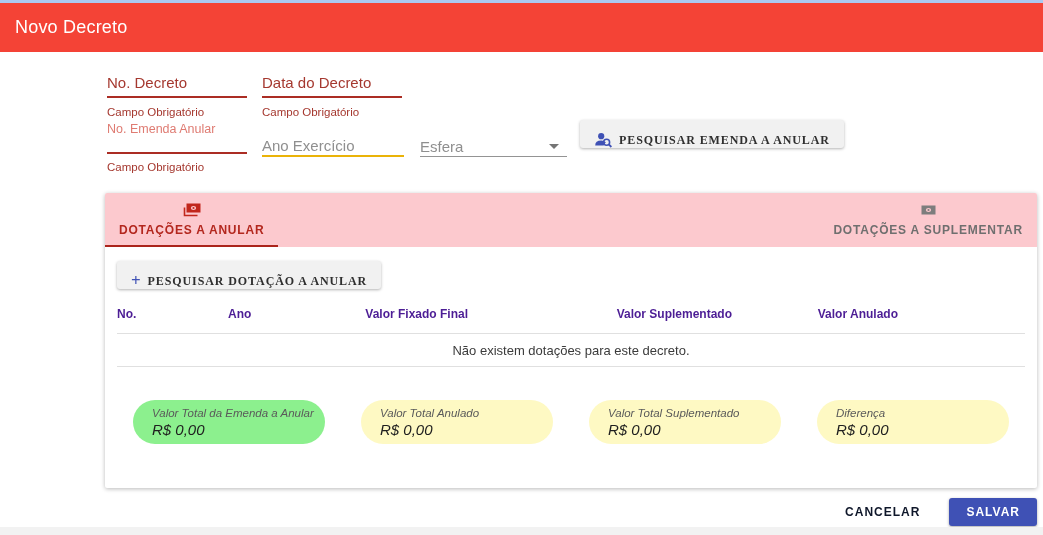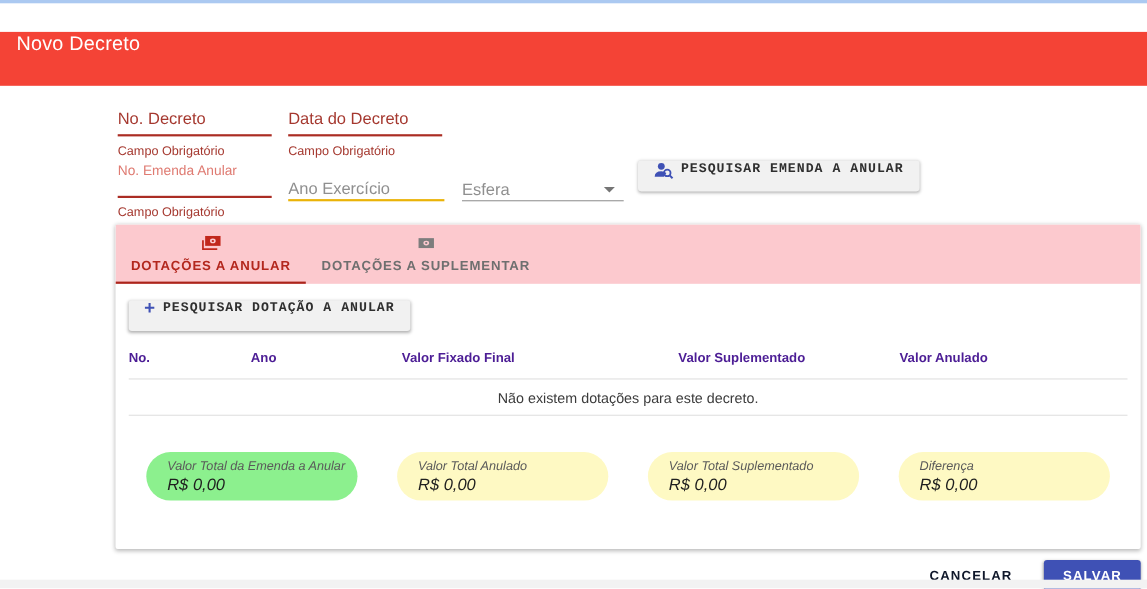--- a/index.html
+++ b/index.html
@@ -6,26 +6,26 @@
   html,body { width:1043px; height:535px; }
   body {
     font-family:"Liberation Sans", sans-serif;
     background:#ffffff;
     position:relative;
     overflow:hidden;
   }
   .top-strip { height:3px; background:#abc9f1; }
   .app-header {
     height:49px; background:var(--header-red,#f44336);
-    display:flex; align-items:flex-start; padding:0 15px;margin-top:26px;
+    display:flex; align-items:center; padding:0 15px;
   }
   .app-title { color:#ffffff; font-size:18px; letter-spacing:.2px; }
 
   
-  .form-area { position:relative; margin-left:107px; height:126px; }
+  .form-area { position:relative; margin-left:107px; height:141px; }
   .fl-label { position:absolute; font-size:15px; color:var(--error-red,#a5382f); }
   .fl-label.light { font-size:12.5px; color:#df7b72; }
   .red-input {
     position:absolute; width:140px; height:18px; background:transparent;
     border:none; border-bottom:2px solid #ab2d24; outline:none;
     font-family:inherit; font-size:14px; color:#333;
   }
   .gray-input {
     position:absolute; width:142px; height:21px; background:transparent;
     border:none; border-bottom:2px solid #eab308; outline:none;
@@ -39,39 +39,39 @@
     display:flex; align-items:center; justify-content:space-between;
     cursor:pointer;
   }
   .select-field .sel-text { font-size:15px; color:#8f8f8f; }
   .arrow-down {
     width:0; height:0; border-left:5px solid transparent;
     border-right:5px solid transparent; border-top:5px solid #757575;
     margin-right:8px;
   }
   .raised-btn {
-    display:inline-flex; align-items:flex-start; gap:6px;
+    display:inline-flex; align-items:flex-end; gap:6px;
     background:#f1f1f1; border:none; border-radius:3px;
     height:28px; padding:0 14px; cursor:pointer;
-    font-family:Liberation Mono, monospace; font-size:12px; font-weight:bold; letter-spacing:.9px;
+    font-family:Liberation Serif, serif; font-size:12px; font-weight:bold; letter-spacing:.9px;
     color:#2f2f2f; box-shadow:0 1px 3px rgba(0,0,0,.3);
     white-space:nowrap;
   }
   .btn-pesq-emenda { position:absolute; left:473px; top:68px; }
 
   
   .panel {
     margin-left:105px; width:932px; height:295px;
     background:#fff; border-radius:2px;
     box-shadow:0 1px 4px rgba(0,0,0,.28);
     overflow:hidden;
   }
   .tab-header {
     height:54px; background:var(--tab-pink,#fcc9ce);
-    display:flex; justify-content:flex-start;
+    display:flex; justify-content:space-between;
   }
   .tab {
     position:relative; min-width:152px; padding:8px 14px 0;
     display:flex; flex-direction:column; align-items:center; justify-content:flex-start;
     cursor:pointer;
   }
   .tab .ticon { margin-top:2px; margin-bottom:7px; height:13px; }
   .tab-label { font-size:12px; font-weight:bold; letter-spacing:.8px; color:#6f6f6f; white-space:nowrap; }
   .tab.active .tab-label { color:#b3271e; }
   .tab.active::after {

